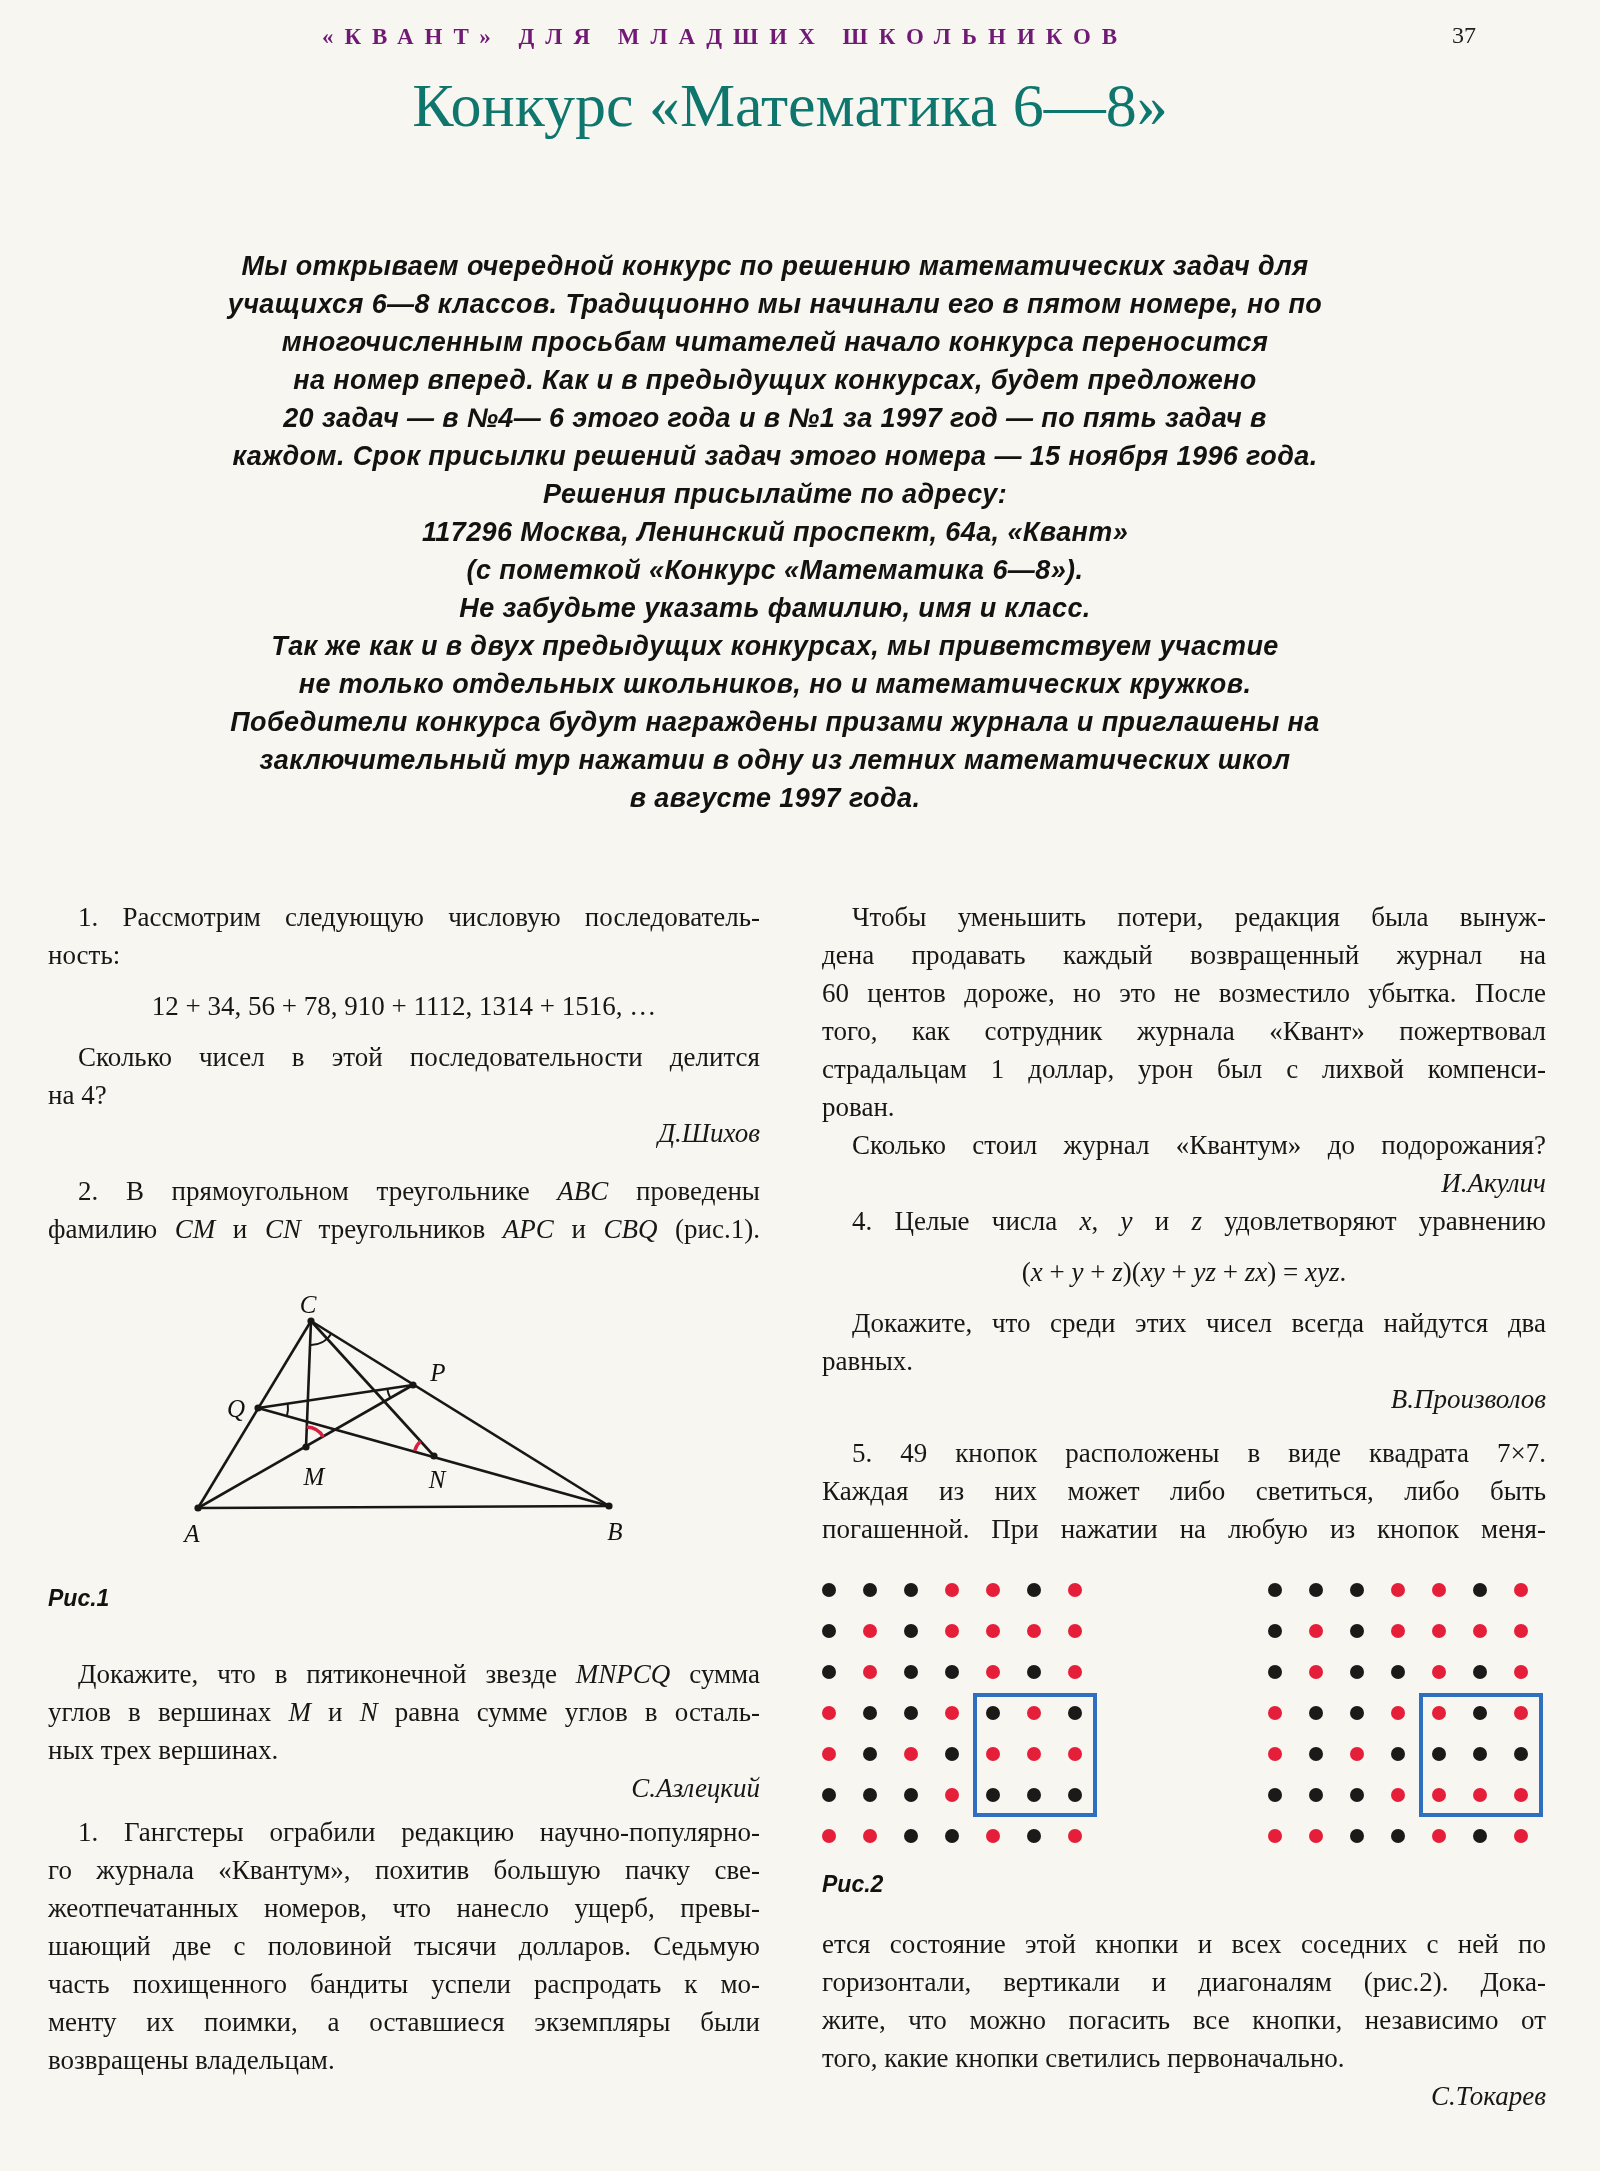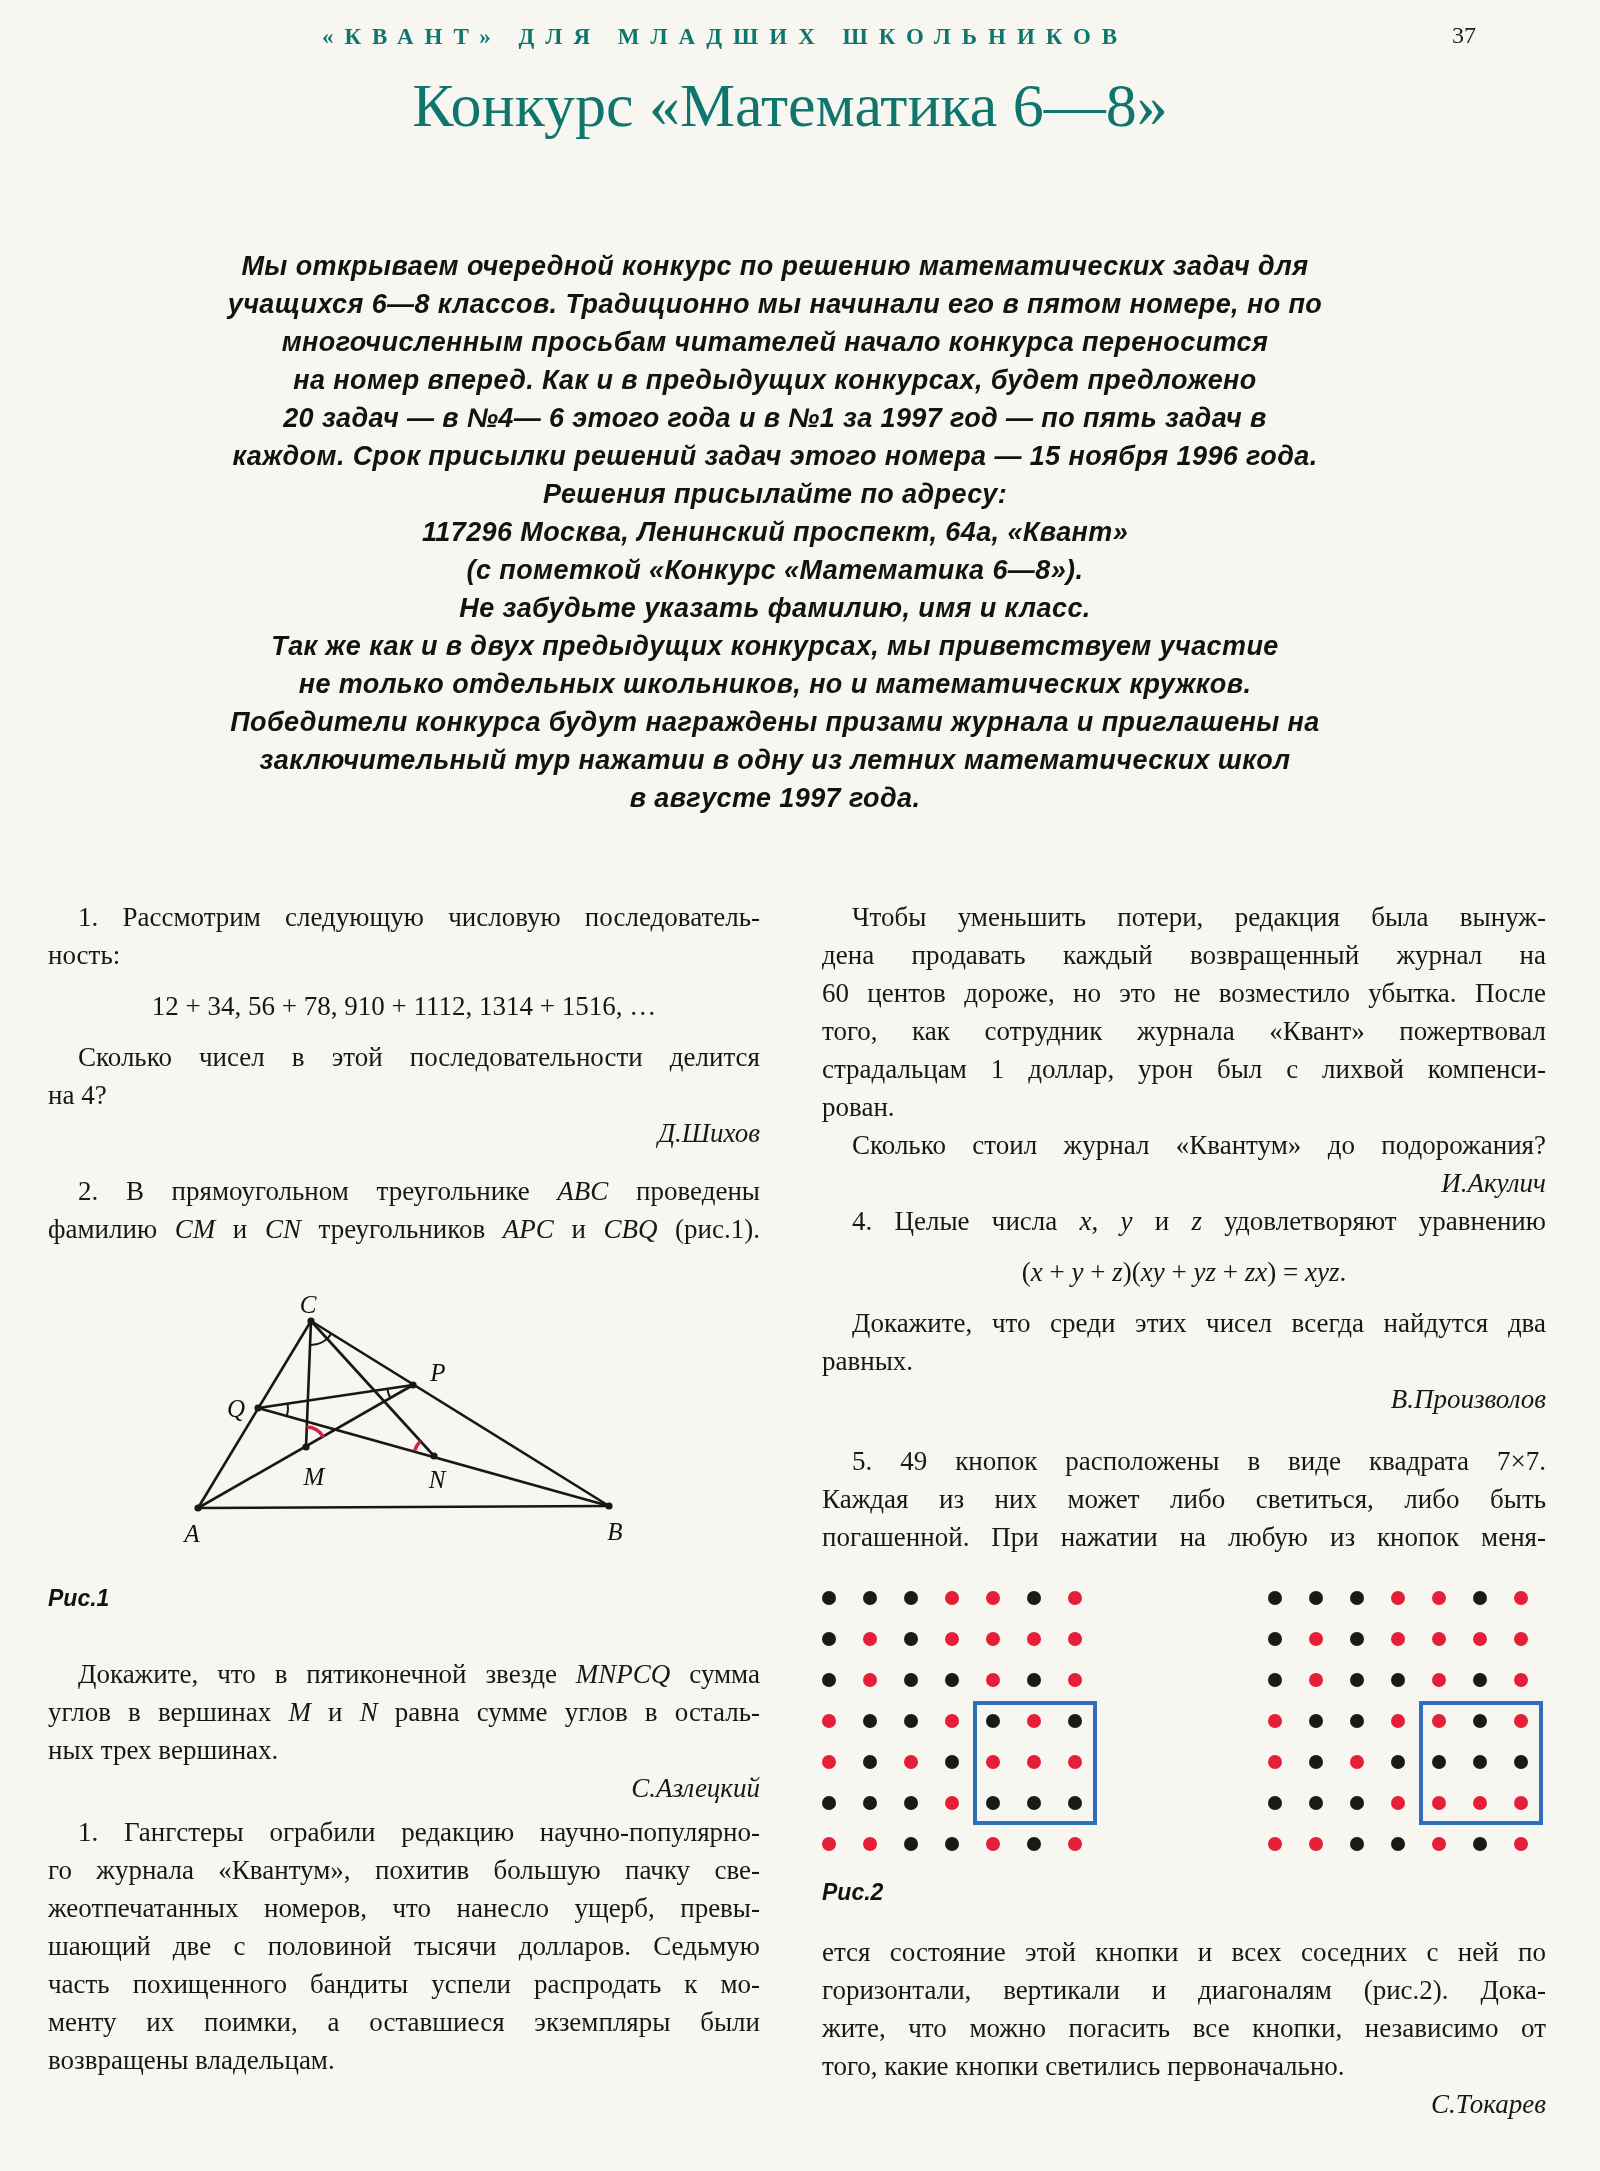--- a/index.html
+++ b/index.html
@@ -1,19 +1,19 @@
 <!DOCTYPE html>
 <html><head>
 <meta charset="utf-8">
 <style>
   html,body{margin:0;padding:0;}
   body{width:1600px;height:2171px;position:relative;background:#f7f6f1;
        font-family:"Liberation Serif",serif;color:#181716;overflow:hidden;}
   .hdr-line{position:absolute;top:24px;left:725px;transform:translateX(-50%);
-       font-size:23px;font-weight:bold;letter-spacing:11px;white-space:nowrap;color:#0f766e;}
+       font-size:23px;font-weight:bold;letter-spacing:11px;white-space:nowrap;color:#701a75;}
   .pagenum{position:absolute;top:22px;left:1452px;font-size:24px;color:#21201e;}
   .main-title{position:absolute;top:70px;left:790px;transform:translateX(-50%);
        font-size:62px;white-space:nowrap;color:#0f766e;}
   .intro{position:absolute;top:247px;left:775px;transform:translateX(-50%);width:1420px;
        text-align:center;font-family:"Liberation Sans",sans-serif;font-weight:bold;font-style:italic;
        font-size:28px;line-height:38px;letter-spacing:0.4px;color:#131211;}
   .intro .line{white-space:nowrap;}
   .col{position:absolute;top:898px;}
   .col-left{left:48px;width:712px;}
   .col-right{left:822px;width:724px;}
@@ -24,21 +24,21 @@
   .formula{font-size:27px;line-height:38px;margin:13px 0;text-align:center;}
   .formula .line{text-align-last:center;}
   .author{font-size:27px;line-height:38px;font-style:italic;text-align:right;}
   .fig-caption{font-family:"Liberation Sans",sans-serif;font-weight:bold;font-style:italic;
        font-size:23px;line-height:30px;color:#14120f;}
   .fig1-wrap{margin-top:45px;margin-left:88px;width:540px;height:270px;}
   .fig1-cap{margin-top:20px;}
   .p2-start{margin-top:20px;}
   .p2q{margin-top:42px;}
   .p3-start{margin-top:6px;}
-  .p5-start{margin-top:24px;}
+  .p5-start{margin-top:16px;}
   .fig2-wrap{position:relative;margin-top:35px;height:260px;}
   .grid{position:absolute;top:0;width:260px;height:260px;}
   .grid-left{left:0;}
   .grid-right{left:446px;}
   .dot{position:absolute;width:14px;height:14px;border-radius:50%;}
   .gbox{position:absolute;box-sizing:border-box;border:4px solid #2f6fc0;background:transparent;}
   .fig2-cap{margin-top:26px;}
   .p5cont{margin-top:26px;}
   svg text{font-family:"Liberation Serif",serif;font-style:italic;font-size:25px;fill:#14120f;}
 </style>

